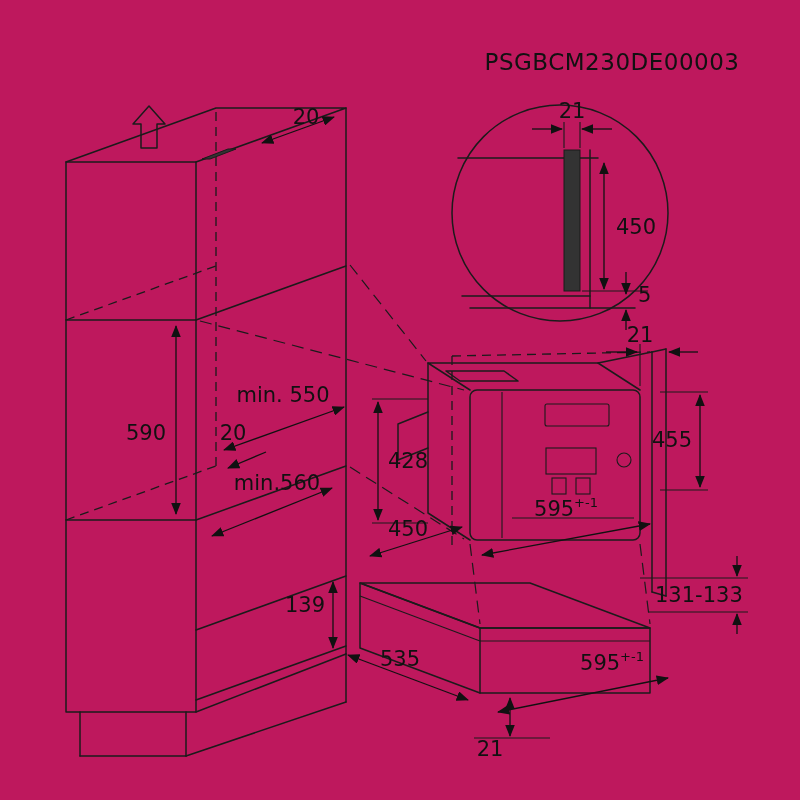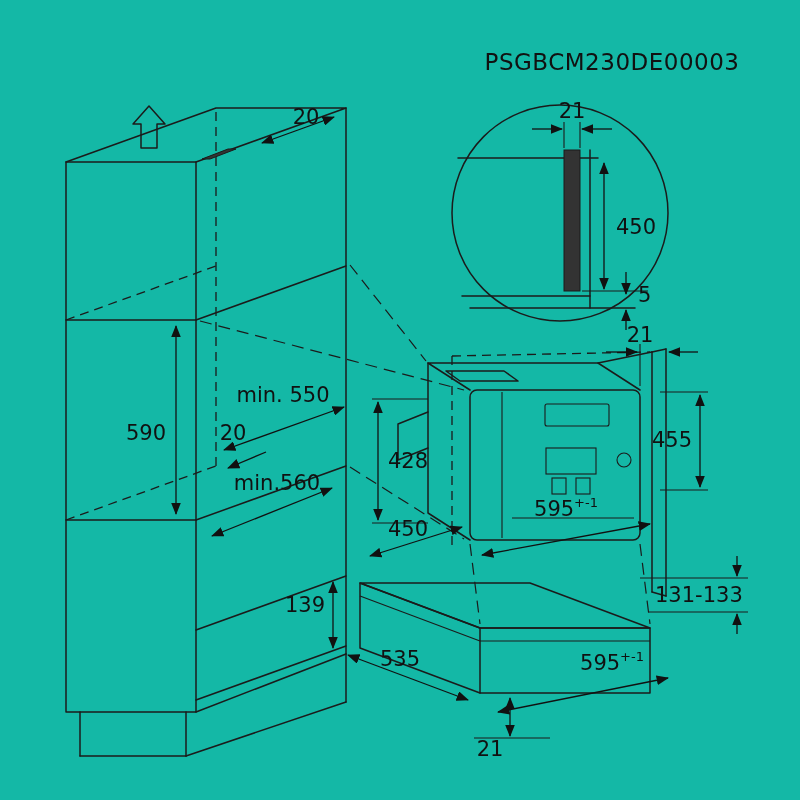--- a/index.html
+++ b/index.html
@@ -1,16 +1,16 @@
 <!DOCTYPE html>
 <html><head>
 <meta charset="utf-8">
 <style>
   html,body{margin:0;padding:0;background:#ffffff;}
-  .stage{width:800px;height:800px;position:relative;background:#14b8a6;overflow:hidden;
+  .stage{width:800px;height:800px;position:relative;background:#be185d;overflow:hidden;
          font-family:"DejaVu Sans","Liberation Sans",sans-serif;}
   svg{display:block;}
   svg text{font-family:"DejaVu Sans","Liberation Sans",sans-serif;font-size:21px;fill:#111;}
   .ln{stroke:#1b1b1b;stroke-width:1.5;fill:none;stroke-linejoin:round;stroke-linecap:round;}
   .thin{stroke:#1b1b1b;stroke-width:1.1;fill:none;}
   .hid{stroke:#1b1b1b;stroke-width:1.3;fill:none;stroke-dasharray:9 6;}
   .proj{stroke:#1b1b1b;stroke-width:1.2;fill:none;stroke-dasharray:12 7;}
   .dim{stroke:#111;stroke-width:1.3;fill:none;}
   .fillDark{fill:#333;stroke:#1b1b1b;stroke-width:1;}
   .title{font-size:23px;letter-spacing:.5px;}

